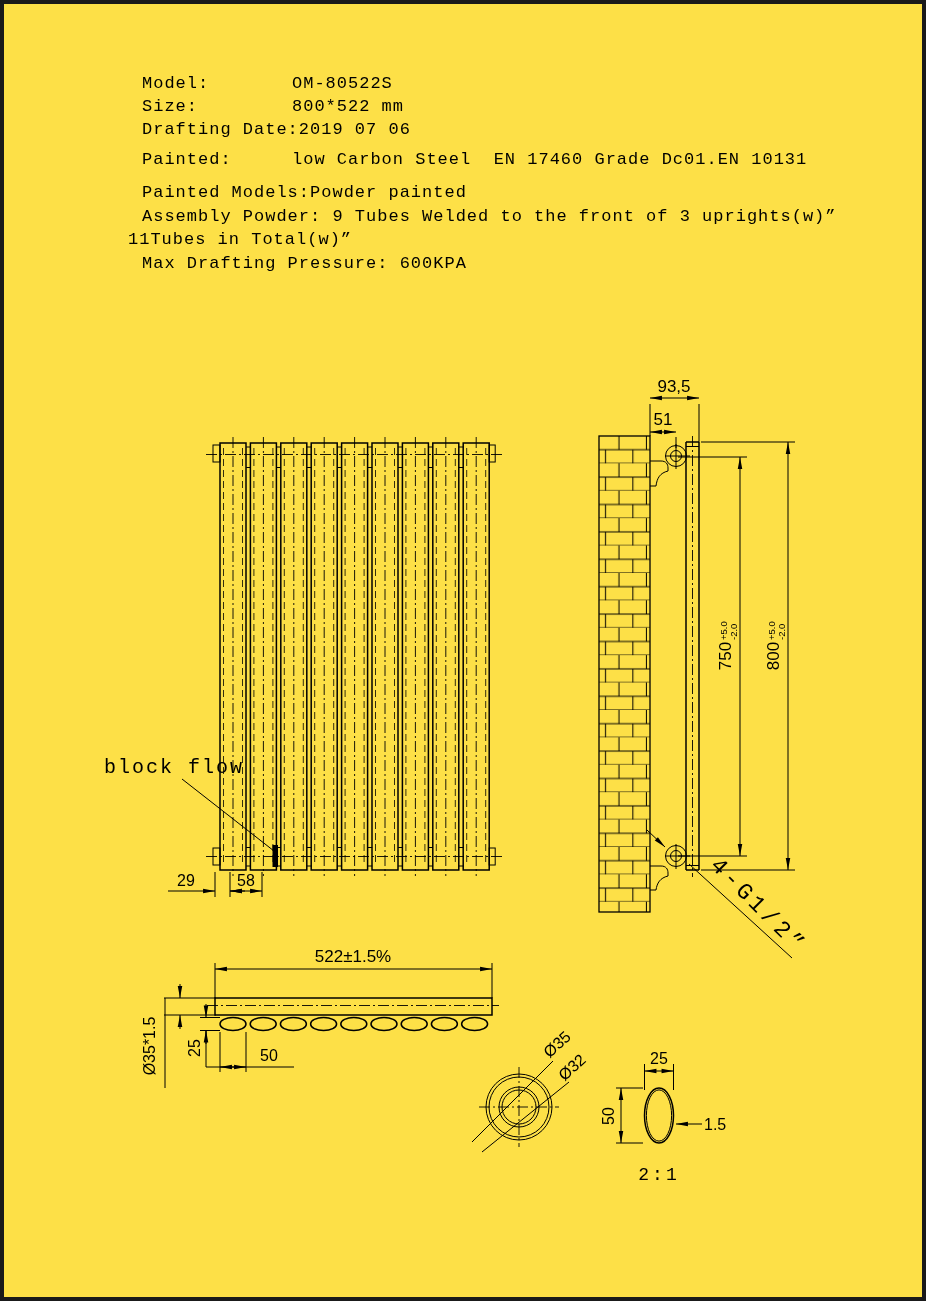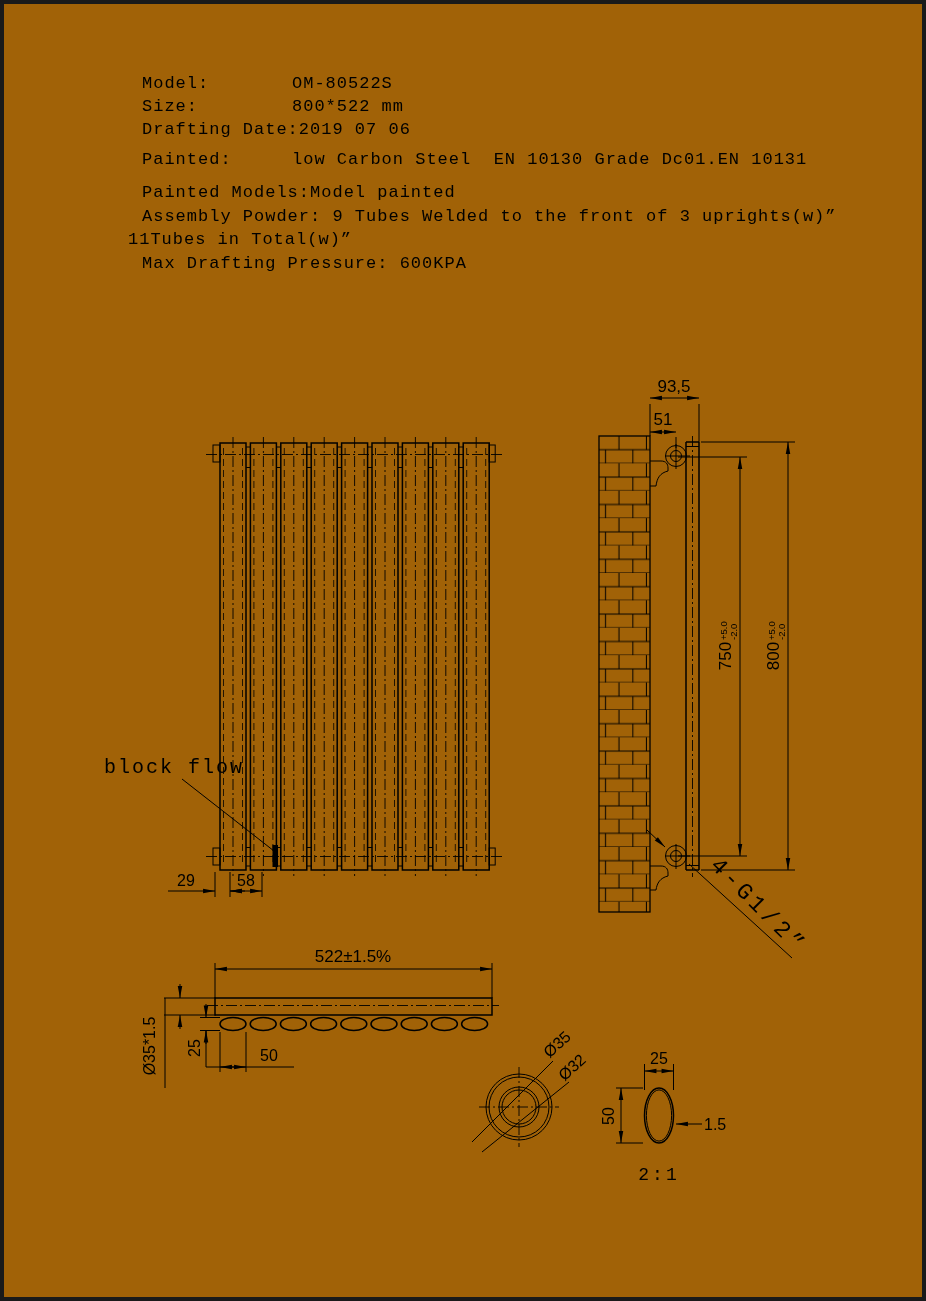--- a/index.html
+++ b/index.html
@@ -1,16 +1,16 @@
 <!DOCTYPE html>
 <html><head>
 <meta charset="utf-8">
 <style>
   html,body{margin:0;padding:0;background:#888;}
-  #page{position:relative;width:926px;height:1301px;background:#a16207;
+  #page{position:relative;width:926px;height:1301px;background:#fde047;
         border:4px solid #1a1a1a;box-sizing:border-box;overflow:hidden;
         font-family:"Liberation Sans",sans-serif;}
   .specrow{position:absolute;left:138px;white-space:nowrap;
            font-family:"Liberation Mono",monospace;font-size:17px;letter-spacing:1px;color:#000;}
   .specrow .lab{display:inline-block;min-width:150px;white-space:pre;}
   .specrow .val{white-space:pre;}
   svg{position:absolute;left:0;top:0;}
   .o{stroke:#000;fill:none;stroke-width:1.5;}
   .t{stroke:#000;fill:none;stroke-width:1;}
   .cl{stroke:#000;fill:none;stroke-width:0.9;stroke-dasharray:11 3 2 3;}
@@ -25,22 +25,22 @@
 </style>
 </head>
 <body>
 
 <div id="page">
 
   <div>
     <div class="specrow" style="top:70px"><span class="lab">Model:</span><span class="val">OM-80522S</span></div>
     <div class="specrow" style="top:93px"><span class="lab">Size:</span><span class="val">800*522 mm</span></div>
     <div class="specrow" style="top:116px"><span class="lab">Drafting Date:</span><span class="val">2019 07 06</span></div>
-    <div class="specrow" style="top:146px"><span class="lab">Painted:</span><span class="val">low Carbon Steel  EN 10130 Grade Dc01.EN 10131</span></div>
-    <div class="specrow" style="top:179px"><span class="lab">Painted Models:</span><span class="val">Model painted</span></div>
+    <div class="specrow" style="top:146px"><span class="lab">Painted:</span><span class="val">low Carbon Steel  EN 17460 Grade Dc01.EN 10131</span></div>
+    <div class="specrow" style="top:179px"><span class="lab">Painted Models:</span><span class="val">Powder painted</span></div>
     <div class="specrow" style="top:203px"><span class="lab">Assembly Powder:</span><span class="val"> 9 Tubes Welded to the front of 3 uprights(w)”</span></div>
     <div class="specrow" style="top:226px;left:124px"><span class="val">11Tubes in Total(w)”</span></div>
     <div class="specrow" style="top:250px"><span class="val">Max Drafting Pressure:</span><span class="val"> 600KPA</span></div>
   </div>
 
   <svg width="918" height="1293" viewBox="0 0 918 1293">
     <defs>
       <marker id="arrE" viewBox="0 0 12 6" refX="11.5" refY="3" markerWidth="13" markerHeight="6.5" orient="auto" markerUnits="userSpaceOnUse">
         <path d="M0.5,0.9 L11.5,3 L0.5,5.1 Z" fill="#000"></path>
       </marker>

